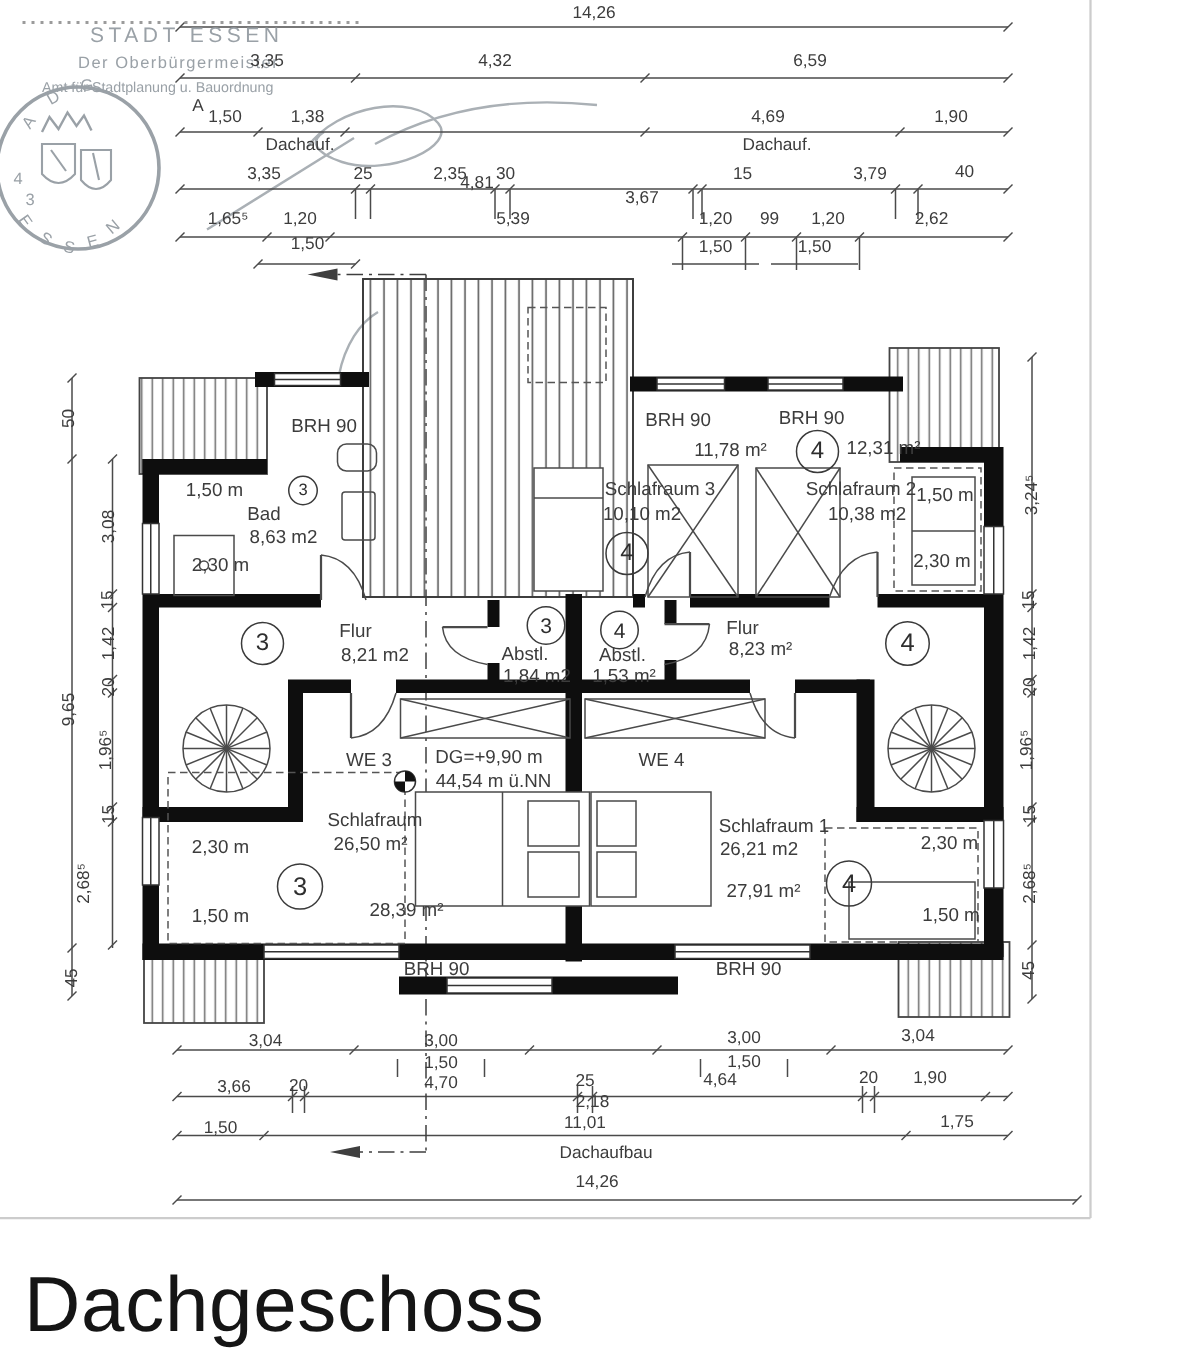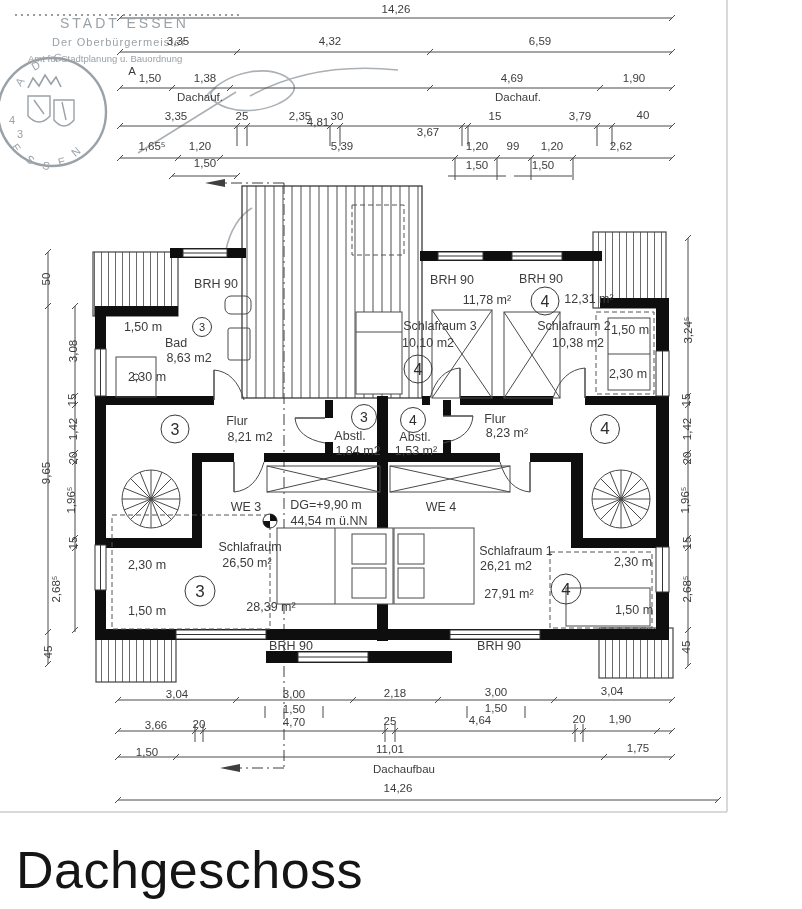--- a/index.html
+++ b/index.html
@@ -451,21 +451,21 @@
       <span class="lbl dim" style="left: 689px; top: 330px; transform: translate(-50%, -50%) rotate(-90deg);">3,24⁵</span>
       <span class="lbl dim" style="left: 687px; top: 400px; transform: translate(-50%, -50%) rotate(-90deg);">15</span>
       <span class="lbl dim" style="left: 688px; top: 429px; transform: translate(-50%, -50%) rotate(-90deg);">1,42</span>
       <span class="lbl dim" style="left: 688px; top: 458px; transform: translate(-50%, -50%) rotate(-90deg);">20</span>
       <span class="lbl dim" style="left: 686px; top: 500px; transform: translate(-50%, -50%) rotate(-90deg);">1,96⁵</span>
       <span class="lbl dim" style="left: 688px; top: 543px; transform: translate(-50%, -50%) rotate(-90deg);">15</span>
       <span class="lbl dim" style="left: 688px; top: 589px; transform: translate(-50%, -50%) rotate(-90deg);">2,68⁵</span>
       <span class="lbl dim" style="left: 687px; top: 647px; transform: translate(-50%, -50%) rotate(-90deg);">45</span>
       <span class="lbl dim" style="left: 177px; top: 695px;">3,04</span>
       <span class="lbl dim" style="left: 294px; top: 695px;">3,00</span>
-      <span class="lbl dim" style="left: 395px; top: 694px;">2,18</span>
+      <span class="lbl dim" style="left: 395px; top: 736px;">2,18</span>
       <span class="lbl dim" style="left: 496px; top: 693px;">3,00</span>
       <span class="lbl dim" style="left: 612px; top: 692px;">3,04</span>
       <span class="lbl dim" style="left: 294px; top: 710px;">1,50</span>
       <span class="lbl dim" style="left: 496px; top: 709px;">1,50</span>
       <span class="lbl dim" style="left: 156px; top: 726px;">3,66</span>
       <span class="lbl dim" style="left: 199px; top: 725px;">20</span>
       <span class="lbl dim" style="left: 294px; top: 723px;">4,70</span>
       <span class="lbl dim" style="left: 390px; top: 722px;">25</span>
       <span class="lbl dim" style="left: 480px; top: 721px;">4,64</span>
       <span class="lbl dim" style="left: 579px; top: 720px;">20</span>

